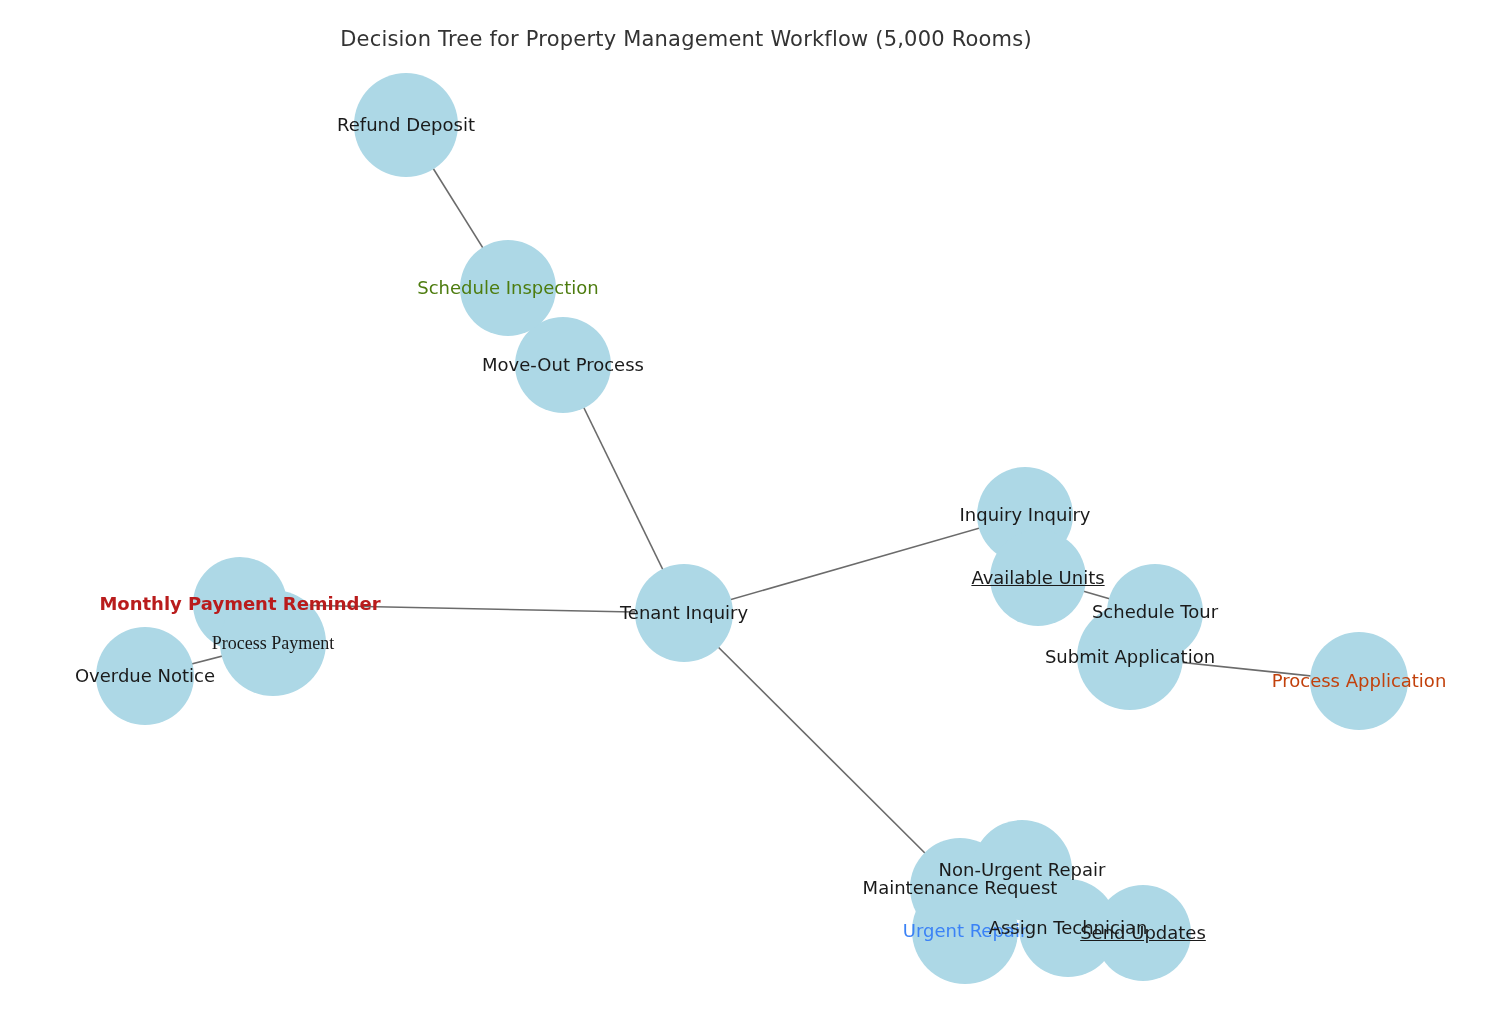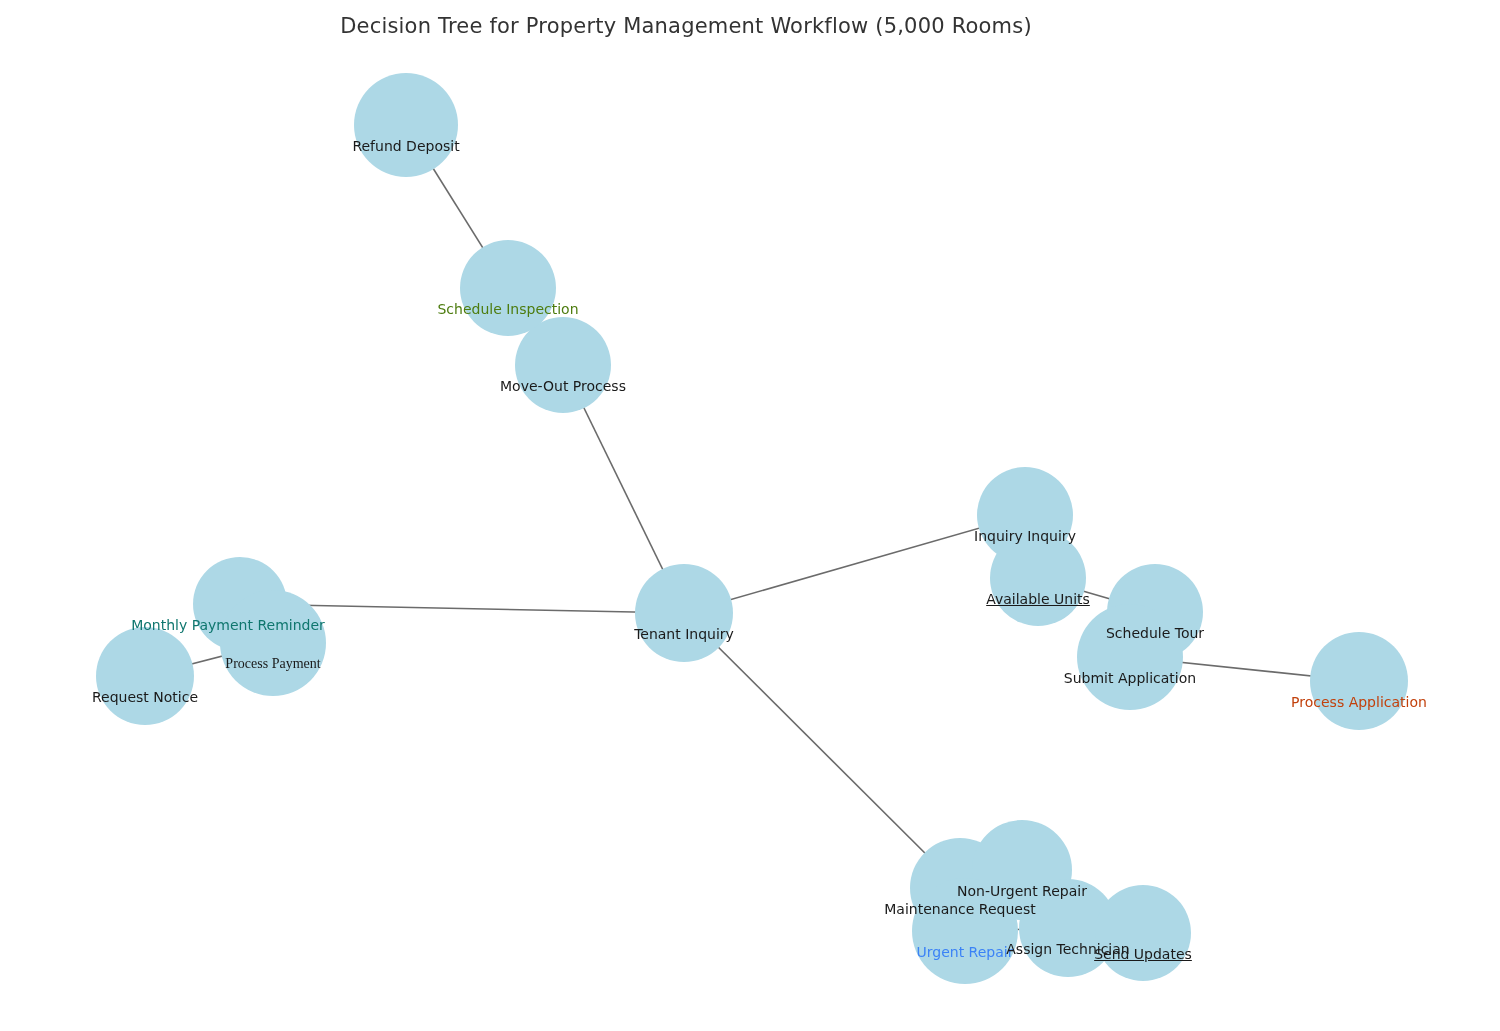--- a/index.html
+++ b/index.html
@@ -11,21 +11,21 @@
   body {
     width: 1500px;
     height: 1031px;
     position: relative;
     overflow: hidden;
     font-family: "DejaVu Sans", "Liberation Sans", sans-serif;
   }
   #graph-title {
     position: absolute;
     left: 0;
-    top: 14px;
+    top: 27px;
     width: 1372px;
     text-align: center;
     font-size: 21px;
     color: #333333;
     font-weight: 400;
     letter-spacing: 0.2px;
     white-space: nowrap;
   }
   #network-canvas {
     position: absolute;
@@ -44,27 +44,26 @@
   }
   .node {
     position: absolute;
     border-radius: 50%;
     background: #add8e6;
     pointer-events: auto;
     cursor: pointer;
   }
   .node-label {
     position: absolute;
-    font-size: 14px;
+    font-size: 18px;
     color: #1a1a1a;
     white-space: nowrap;
     pointer-events: auto;
     transform: translate(-50%, -50%);
     line-height: 1;
-    margin-top: 21px;
   }
   svg line {
     stroke: #6b6b6b;
     stroke-width: 1.6;
   }
 </style>
 </head>
 <body>
 
 <div id="graph-title">Decision Tree for Property Management Workflow (5,000 Rooms)</div>
@@ -106,23 +105,23 @@
     <div class="node" style="left: 972px; top: 820px; width: 100px; height: 100px; background: rgb(173, 216, 230);"></div>
     <div class="node" style="left: 912px; top: 878px; width: 106px; height: 106px; background: rgb(173, 216, 230);"></div>
     <div class="node" style="left: 1019px; top: 879px; width: 98px; height: 98px; background: rgb(173, 216, 230);"></div>
     <div class="node" style="left: 1095px; top: 885px; width: 96px; height: 96px; background: rgb(173, 216, 230);"></div>
   </div>
 <div class="node-group" id="label-layer">
     <div class="node-label" style="left: 684px; top: 613px; color: rgb(26, 26, 26);">Tenant Inquiry</div>
     <div class="node-label" style="left: 563px; top: 365px; color: rgb(26, 26, 26);">Move-Out Process</div>
     <div class="node-label" style="left: 508px; top: 288px; color: #4d7c0f;">Schedule Inspection</div>
     <div class="node-label" style="left: 406px; top: 125px; color: rgb(26, 26, 26);">Refund Deposit</div>
-    <div class="node-label" style="left: 228px; top: 604px; color: #0f766e;">Monthly Payment Reminder</div>
+    <div class="node-label" style="left: 240px; top: 604px; color: #b91c1c; font-weight: bold;">Monthly Payment Reminder</div>
     <div class="node-label" style="left: 273px; top: 643px; color: rgb(26, 26, 26); font-family: Liberation Serif, serif;">Process Payment</div>
-    <div class="node-label" style="left: 145px; top: 676px; color: rgb(26, 26, 26);">Request Notice</div>
+    <div class="node-label" style="left: 145px; top: 676px; color: rgb(26, 26, 26);">Overdue Notice</div>
     <div class="node-label" style="left: 1025px; top: 515px; color: rgb(26, 26, 26);">Inquiry Inquiry</div>
     <div class="node-label" style="left: 1038px; top: 578px; color: rgb(26, 26, 26); text-decoration: underline;">Available Units</div>
     <div class="node-label" style="left: 1155px; top: 612px; color: rgb(26, 26, 26);">Schedule Tour</div>
     <div class="node-label" style="left: 1130px; top: 657px; color: rgb(26, 26, 26);">Submit Application</div>
     <div class="node-label" style="left: 1359px; top: 681px; color: #c2410c;">Process Application</div>
     <div class="node-label" style="left: 960px; top: 888px; color: rgb(26, 26, 26);">Maintenance Request</div>
     <div class="node-label" style="left: 1022px; top: 870px; color: rgb(26, 26, 26);">Non-Urgent Repair</div>
     <div class="node-label" style="left: 965px; top: 931px; color: #3b82f6;">Urgent Repair</div>
     <div class="node-label" style="left: 1068px; top: 928px; color: rgb(26, 26, 26);">Assign Technician</div>
     <div class="node-label" style="left: 1143px; top: 933px; color: rgb(26, 26, 26); text-decoration: underline;">Send Updates</div>

